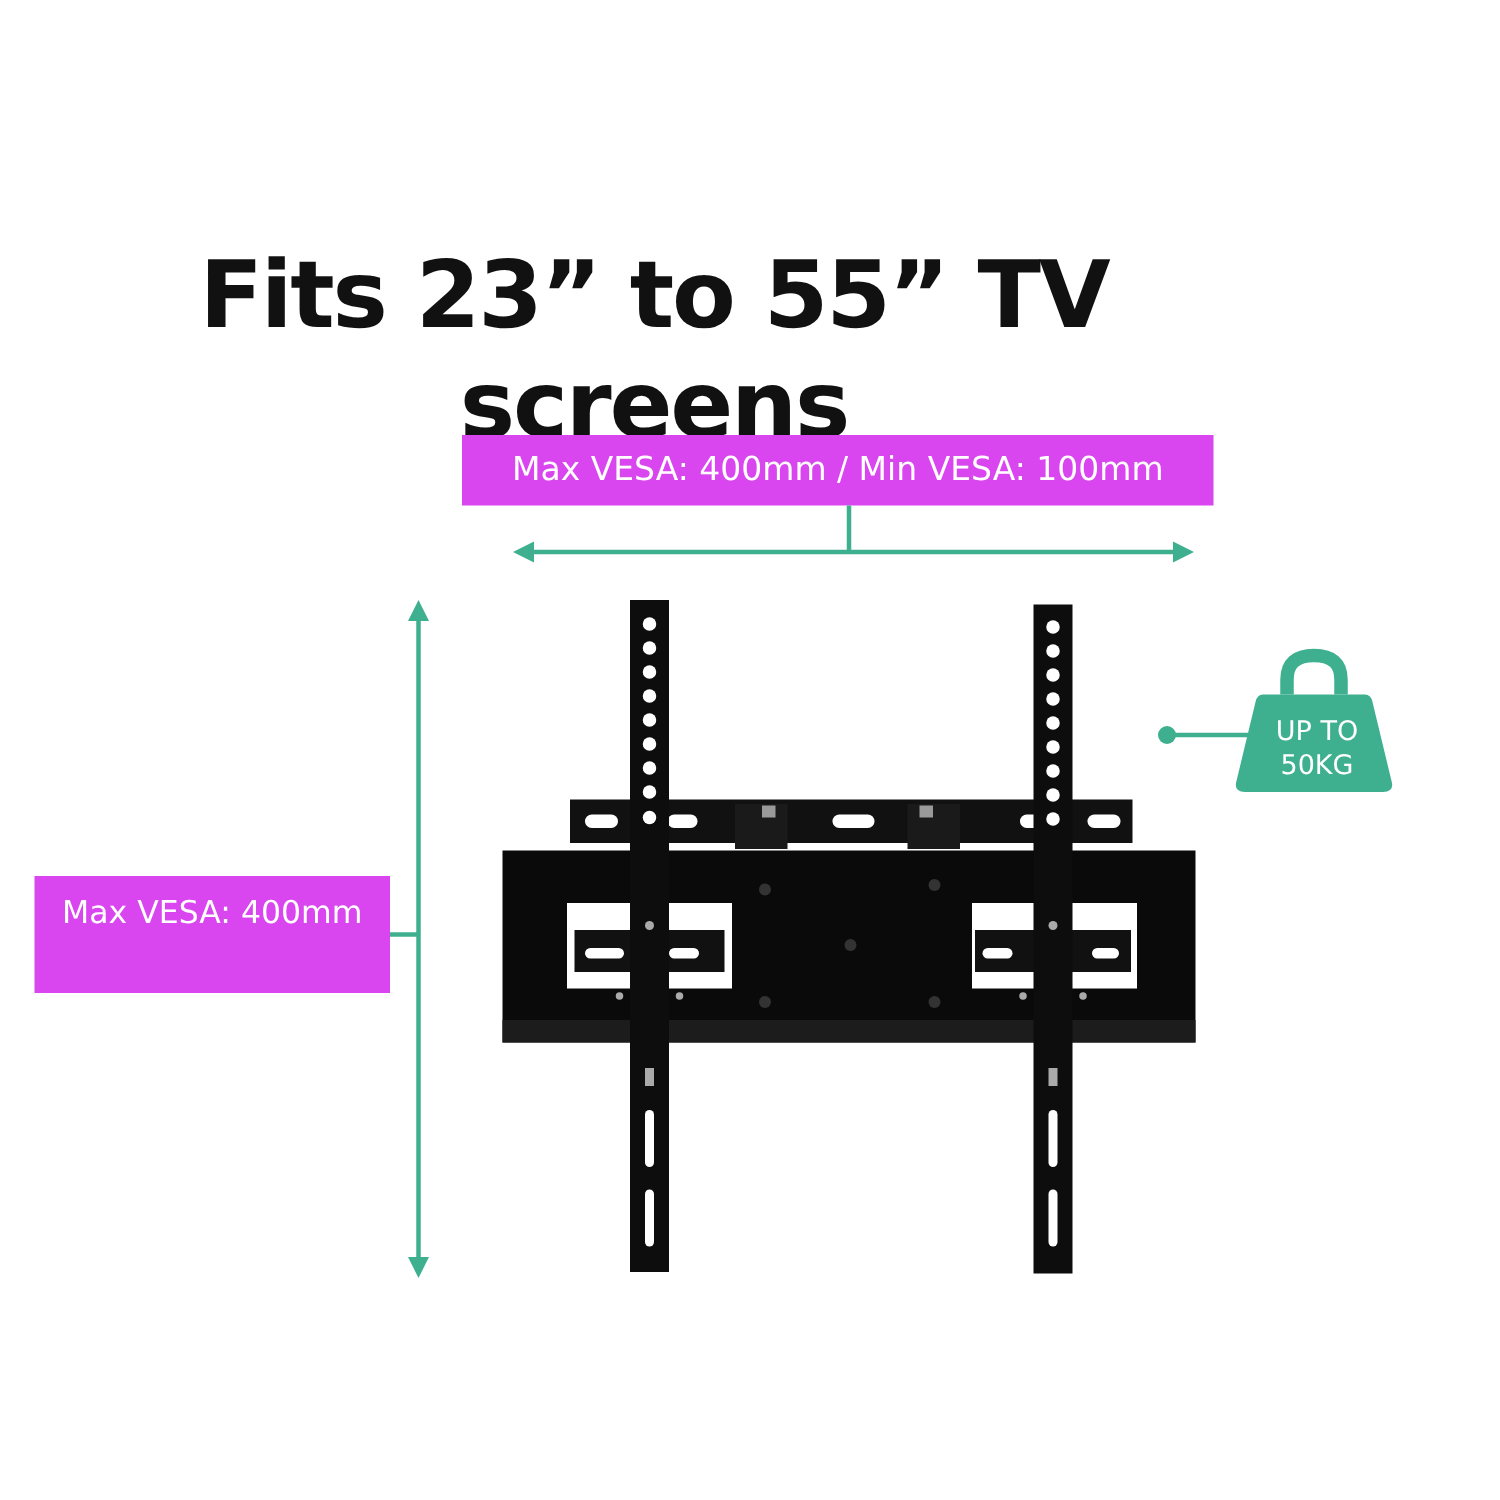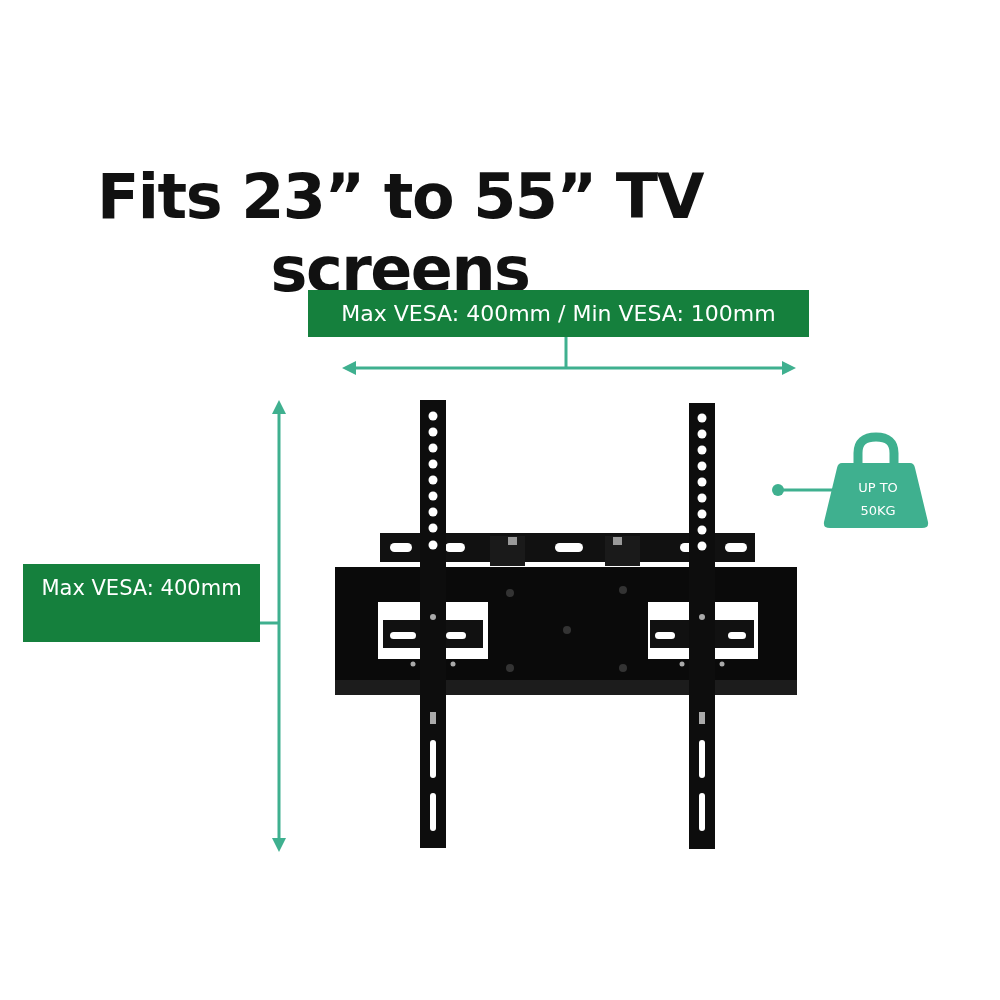--- a/index.html
+++ b/index.html
@@ -1,22 +1,22 @@
 <!DOCTYPE html>
 <html><head>
 <meta charset="utf-8">
 <style>
   html,body{margin:0;padding:0;background:#fff;}
   body{width:1000px;height:1000px;position:relative;overflow:hidden;font-family:"DejaVu Sans","Liberation Sans",sans-serif;}
-  .title{position:absolute;left:0;top:160px;width:800px;text-align:center;font-size:62px;font-weight:bold;color:#111;letter-spacing:-1.5px;font-family:"DejaVu Sans",sans-serif;}
-  .label{position:absolute;background:#15803d;color:#fff;font-family:"DejaVu Sans",sans-serif;}
+  .title{position:absolute;left:0;top:160px;width:800px;text-align:center;font-size:62px;font-weight:bold;color:#111;letter-spacing:-1.5px;font-family:"DejaVu Sans",sans-serif;padding-left:36px;}
+  .label{position:absolute;background:#d946ef;color:#fff;font-family:"DejaVu Sans",sans-serif;}
   .top-label{left:308px;top:290px;width:501px;height:47px;line-height:47px;text-align:center;font-size:22px;}
-  .side-label{left:23px;top:564px;width:237px;height:78px;text-align:center;font-size:21px;line-height:27px;padding-top:11px;box-sizing:border-box;}
+  .side-label{left:23px;top:584px;width:237px;height:78px;text-align:center;font-size:21px;line-height:27px;padding-top:11px;box-sizing:border-box;}
   svg.overlay{position:absolute;left:0;top:0;}
-  .weight-text{position:absolute;left:828px;top:476px;width:100px;text-align:center;color:#fff;font-size:13px;line-height:23px;font-family:"DejaVu Sans",sans-serif;}
+  .weight-text{position:absolute;left:828px;top:476px;width:100px;text-align:center;color:#fff;font-size:18px;line-height:23px;font-family:"DejaVu Sans",sans-serif;}
 </style>
 </head>
 <body>
 
 <div class="title">Fits 23” to 55” TV screens</div>
 
 <div class="label top-label">Max VESA: 400mm / Min VESA: 100mm</div>
 
 <div class="label side-label">
   <div>Max VESA: 400mm</div>

